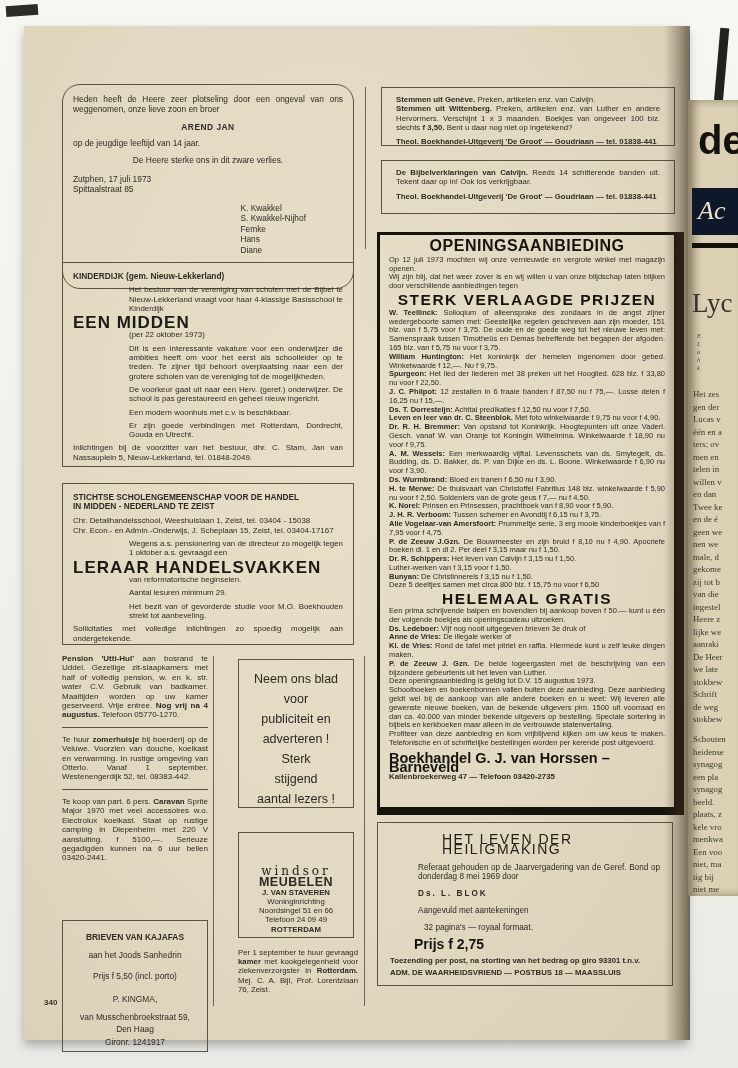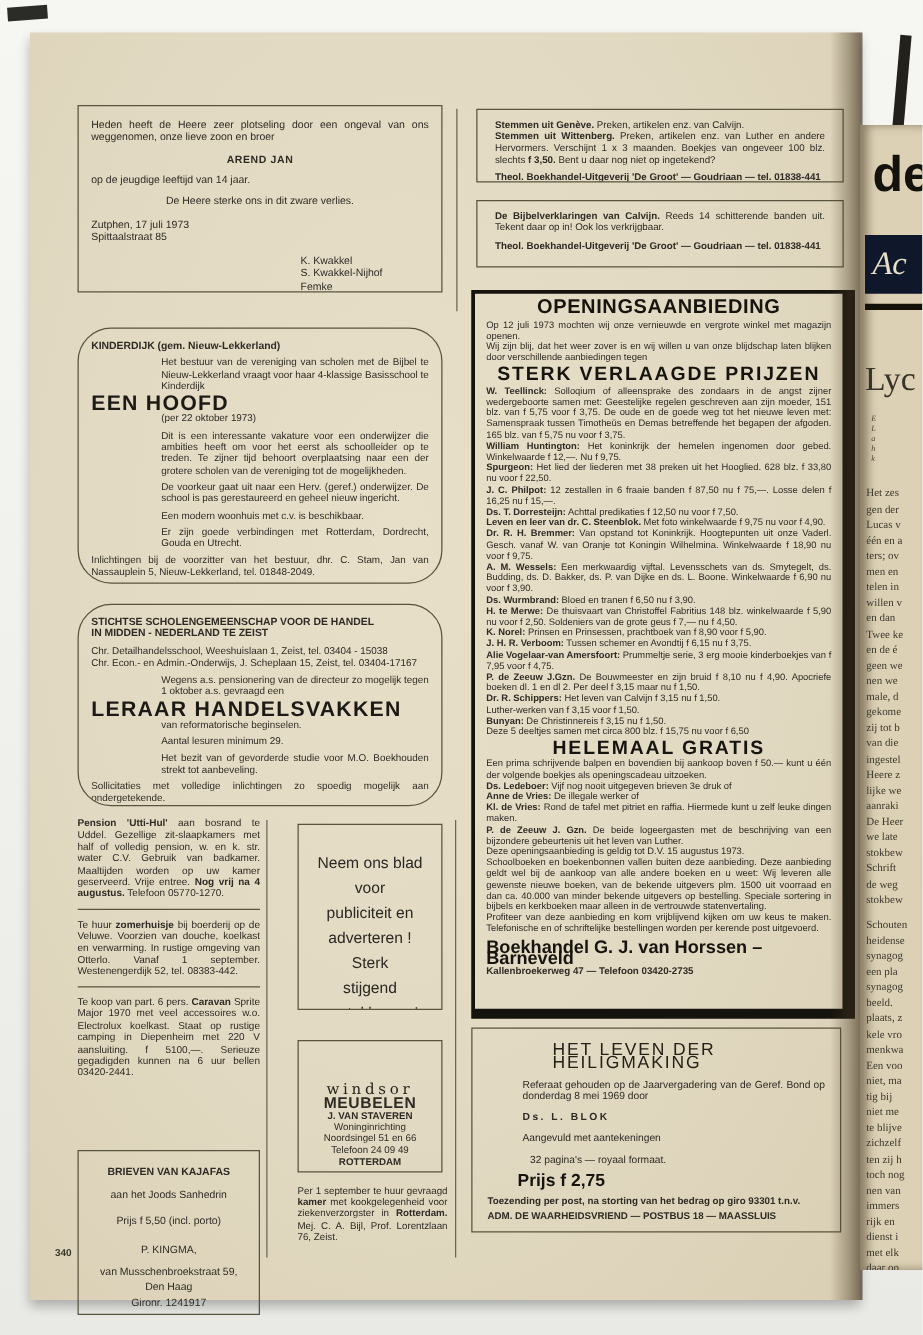--- a/index.html
+++ b/index.html
@@ -15,21 +15,21 @@
   .scan { position:relative; width:738px; height:1068px; background:linear-gradient(180deg,#f6f6f3 0%,#efefec 60%,#e9e9e6 100%); }
   .corner-mark { position:absolute; left:6px; top:5px; width:32px; height:11px; background:#2b2b28; transform:rotate(-4deg); }
   .page-main {
     position:absolute; left:24px; top:26px; width:664px; height:1014px;
     background:radial-gradient(ellipse at 45% 40%, #e8dfc9 0%, #e2d9c2 55%, #d9cfb4 100%);
     box-shadow:0 5px 9px rgba(0,0,0,.28);
   }
   .fold { position:absolute; left:664px; top:26px; width:26px; height:1014px;
     background:linear-gradient(to right, rgba(90,70,45,0) 0%, rgba(72,55,33,.38) 60%, rgba(48,34,16,.62) 100%); }
   .sliver {
-    position:absolute; left:688px; top:100px; width:50px; height:916px;
+    position:absolute; left:688px; top:100px; width:50px; height:796px;
     background:#dcd1b5; overflow:hidden;
     box-shadow:inset 6px 0 8px rgba(60,44,24,.5);
     font-family:"Liberation Serif", serif;
   }
   .wedge { position:absolute; left:717px; top:28px; width:9px; height:76px; background:#23211c; transform:rotate(5deg); }
 
   .box { position:absolute; border:1px solid #59543f; overflow:hidden; }
   .noborder { border:none; }
   .pad { padding:9px 10px; }
 
@@ -37,21 +37,21 @@
   .b { font-weight:bold; }
 
   
   .obituary { font-size:8.4px; line-height:10.4px; }
   .ob-name { text-align:center; font-weight:bold; margin:7px 0 6px; letter-spacing:.5px; }
   .ob-line3 { text-align:center; margin:6px 0; }
   .ob-place { margin-top:9px; }
   .ob-sigs { margin:8px 0 0 62%; line-height:10.5px; }
 
   
-  .school { font-size:7.9px; line-height:9.3px;border-radius:27px; }
+  .school { font-size:7.9px; line-height:9.3px; }
   .school .title { font-weight:bold; font-size:8.3px; }
   .indent { margin-left:56px; }
   .headline { font-size:17px; font-weight:bold; letter-spacing:1px; margin:5px 0 3px; color:#1c1a14; }
   .school p { margin-top:4px; }
 
   
   .classifieds { font-size:8px; line-height:9.4px; }
   .classifieds .ad { text-align:justify; }
   .classifieds hr { border:none; border-top:1px solid #59543f; margin:7px 0; }
 
@@ -59,21 +59,21 @@
   .kajafas { font-size:8.4px; text-align:center; }
   .kj-title { font-weight:bold; margin-top:11px; }
   .kj-sub { margin-top:8px; }
   .kj-price { margin-top:11px; }
   .kj-name { margin-top:13px; }
   .kj-a1 { margin-top:8px; }
   .kj-a2 { margin-top:2px; }
   .kj-giro { margin-top:3px; }
 
   
-  .promo { font-size:12.5px; line-height:20px; text-align:center; padding-top:20px; color:#2a2822; }
+  .promo { font-size:12.5px; line-height:20px; text-align:center; padding-top:9px; color:#2a2822; }
 
   
   .windsor { text-align:center; font-size:7.8px; line-height:9.3px; padding-top:7px; }
   .wd-brand { font-family:"DejaVu Serif", serif; font-size:12px; letter-spacing:3px; text-transform:lowercase; color:#24221c;margin-top:27px; }
   .wd-meub { font-weight:bold; font-size:12.5px; letter-spacing:.5px; margin-top:2px; }
   .wd-b { font-weight:bold; }
   .wd-tag { margin-top:7px; }
 
   .kamer { font-size:7.8px; line-height:9.2px; text-align:justify; }
   .pagenum { position:absolute; left:44px; top:998px; font-size:8px; font-weight:bold; color:#39362c; }
@@ -121,41 +121,41 @@
 <body>
 
 <div class="scan">
   <div class="corner-mark"></div>
   <div class="page-main"></div>
 
   <div class="vrule" style="left:365px; top:87px; height:162px;"></div>
   <div class="vrule" style="left:213px; top:656px; height:350px;"></div>
   <div class="vrule" style="left:364px; top:656px; height:350px;"></div>
 
-  <div class="box pad obituary" style="left:62px; top:84px; width:292px; height:150px;">
+  <div class="box pad obituary" style="left:62px; top:84px; width:292px; height:205px;border-radius:18px;">
     <div class="jtext">Heden heeft de Heere zeer plotseling door een ongeval van ons weggenomen, onze lieve zoon en broer</div>
     <div class="ob-name">AREND JAN</div>
     <div>op de jeugdige leeftijd van 14 jaar.</div>
     <div class="ob-line3">De Heere sterke ons in dit zware verlies.</div>
     <div class="ob-place">Zutphen, 17 juli 1973</div>
     <div>Spittaalstraat 85</div>
     <div class="ob-sigs">
         <div>K. Kwakkel</div>
         <div>S. Kwakkel-Nijhof</div>
         <div>Femke</div>
         <div>Hans</div>
         <div>Diane</div>
       </div>
 
   </div>
 
   <div class="box pad school" style="left:62px; top:262px; width:292px; height:205px;">
     <div class="title">KINDERDIJK (gem. Nieuw-Lekkerland)</div>
     <p class="indent jtext">Het bestuur van de vereniging van scholen met de Bijbel te Nieuw-Lekkerland vraagt voor haar 4-klassige Basisschool te Kinderdijk</p>
-    <div class="headline">EEN HOOFD</div>
+    <div class="headline">EEN MIDDEN</div>
     <div class="indent">(per 22 oktober 1973)</div>
     <p class="indent jtext">Dit is een interessante vakature voor een onderwijzer die ambities heeft om voor het eerst als schoolleider op te treden. Te zijner tijd behoort overplaatsing naar een der grotere scholen van de vereniging tot de mogelijkheden.</p>
     <p class="indent jtext">De voorkeur gaat uit naar een Herv. (geref.) onderwijzer. De school is pas gerestaureerd en geheel nieuw ingericht.</p>
     <p class="indent">Een modern woonhuis met c.v. is beschikbaar.</p>
     <p class="indent jtext">Er zijn goede verbindingen met Rotterdam, Dordrecht, Gouda en Utrecht.</p>
     <p class="jtext">Inlichtingen bij de voorzitter van het bestuur, dhr. C. Stam, Jan van Nassauplein 5, Nieuw-Lekkerland, tel. 01848-2049.</p>
     <p class="jtext">Sollicitaties aan de secretaris dhr. G. de Gruyter, Lekdijk 304, Nieuw-Lekkerland, tel. 01848-1807.</p>
   </div>
 
   <div class="box pad school" style="left:62px; top:483px; width:292px; height:162px;">

